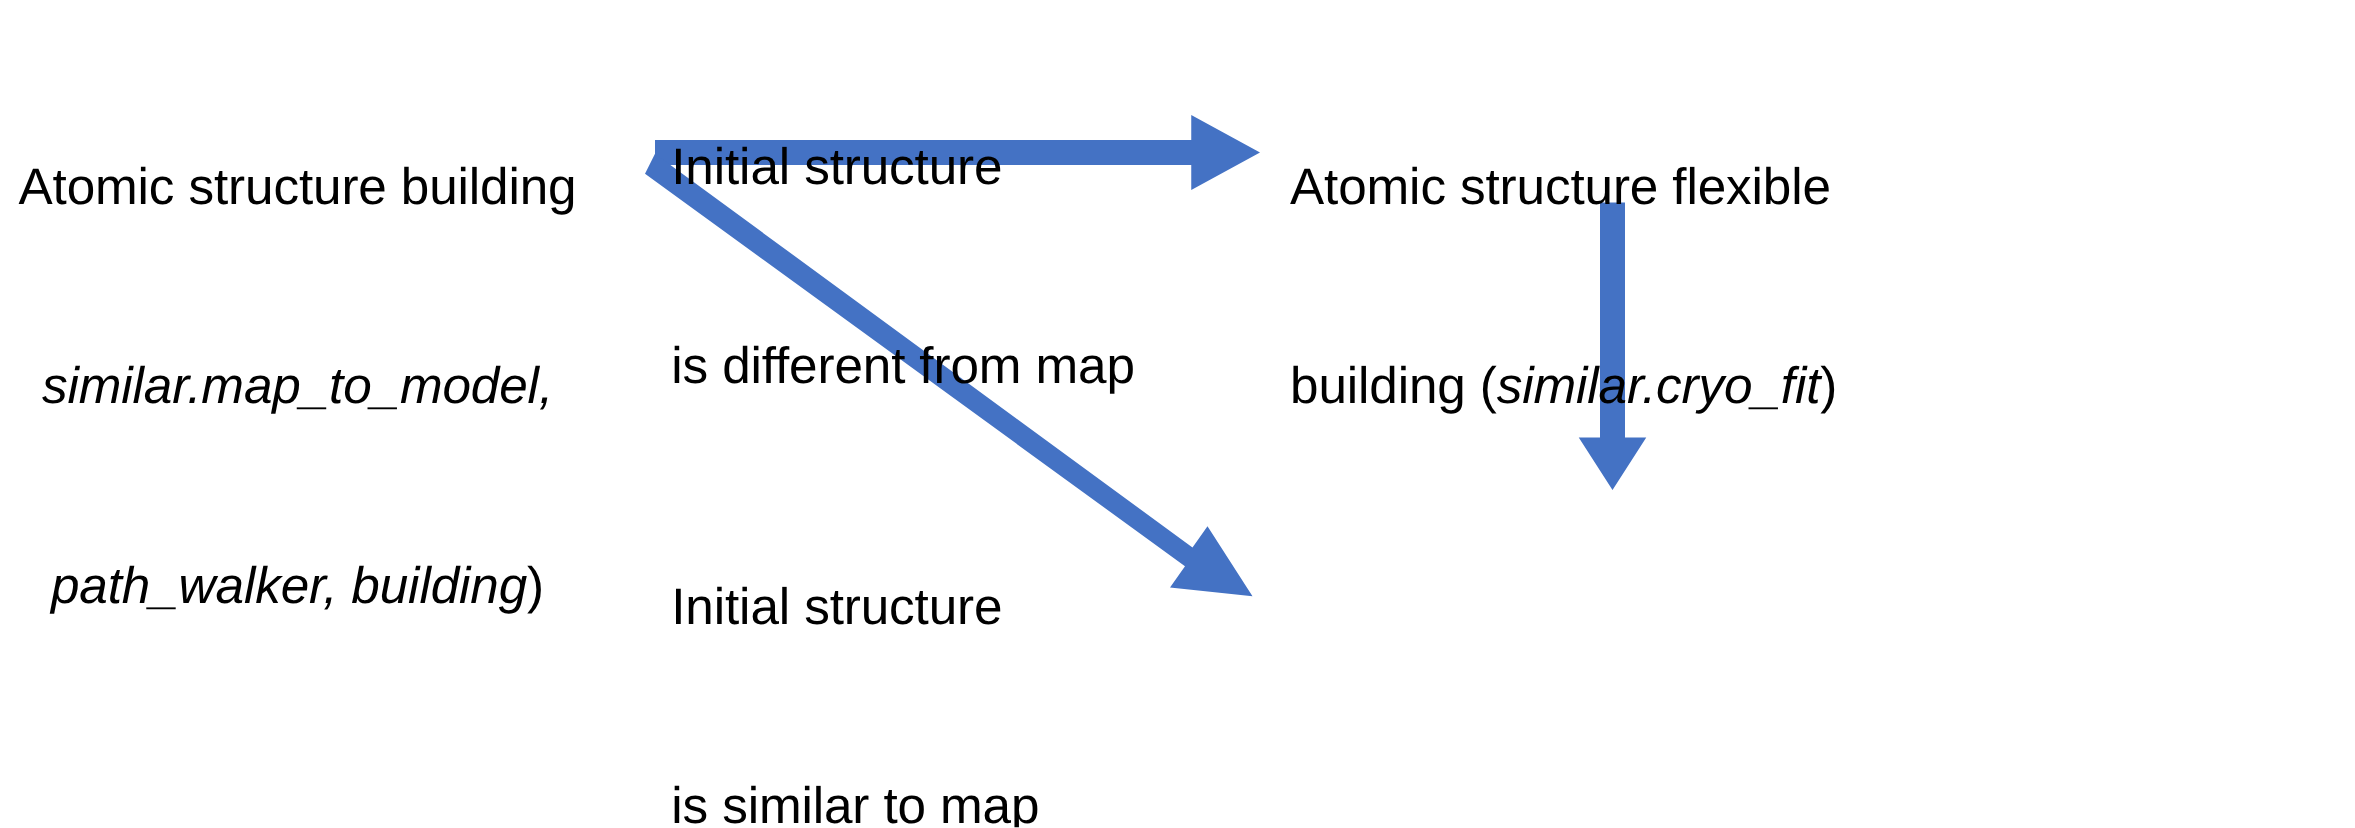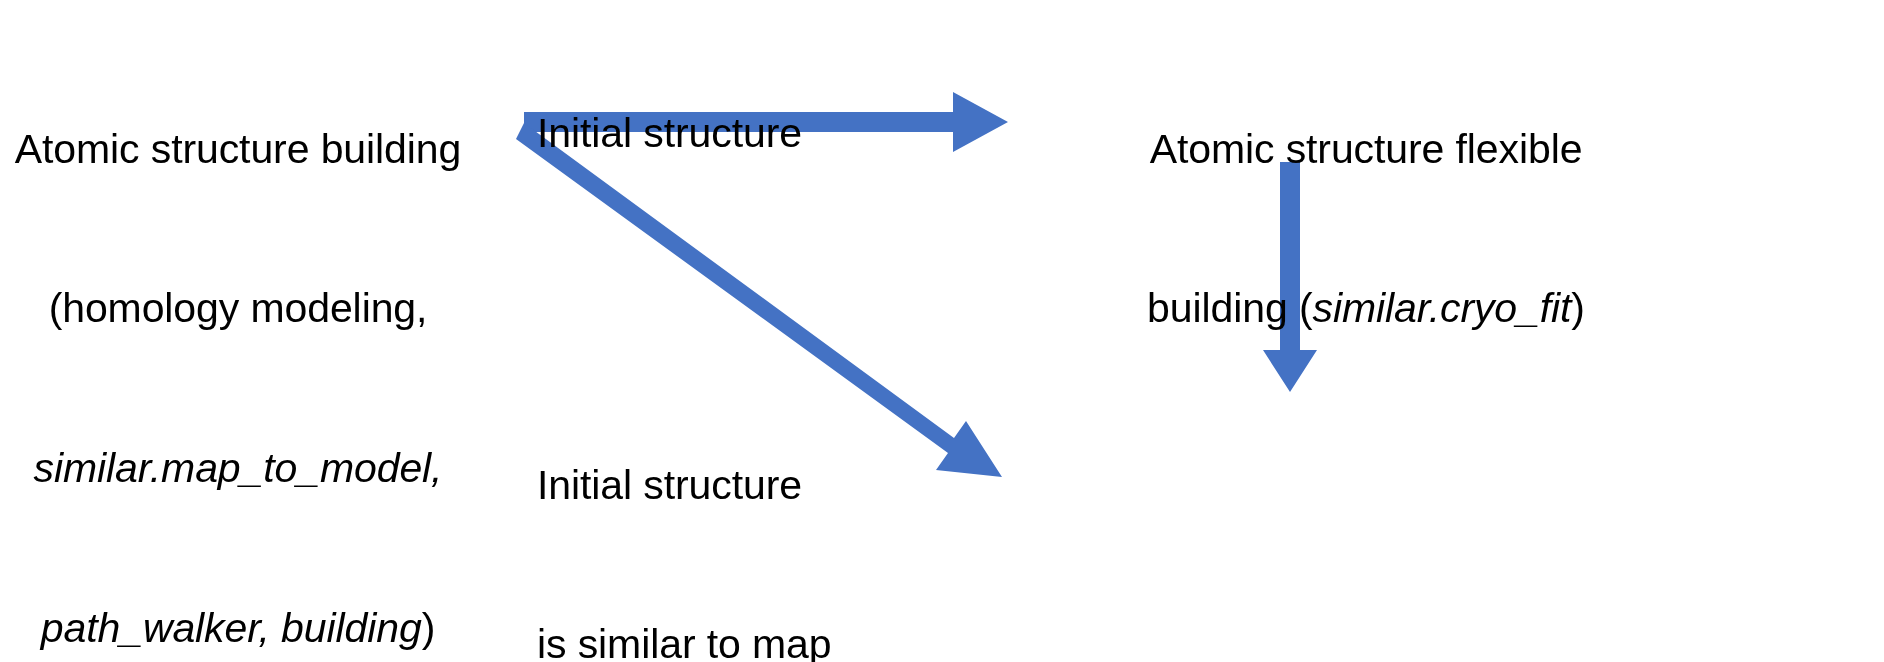--- a/index.html
+++ b/index.html
@@ -39,24 +39,24 @@
   
   #node-building {
     left: 8px;
     top: 16px;
     width: 460px;
     text-align: center;
     font-size: 41px;
   }
   
   #node-flexible-fitting {
-    left: 1116px;
+    left: 1032px;
     top: 16px;
     width: 500px;
-    text-align: center;
+    text-align: left;
     font-size: 41px;
   }
   
   #node-refinement {
     left: 1268px;
     top: 546px;
     width: 616px;
     text-align: center;
     font-size: 41px;
   }
@@ -97,27 +97,27 @@
                L 516,139 Z" fill="#4472c4"></path>
     </g>
 
     <g>
       <path d="M 1280,162 L 1300,162 L 1300,350 L 1317,350 L 1290,392 L 1263,350 L 1280,350 Z" fill="#4472c4"></path>
     </g>
   </svg>
 
   <div class="node" id="node-building">
     <span class="ln">Atomic structure building</span>
-    <span class="ln">(homology modeling,</span>
     <span class="ln it">similar.map_to_model,</span>
     <span class="ln"><span class="it">path_walker, building</span><span>)</span></span>
   </div>
 
   <div class="node" id="label-different">
     <span class="ln">Initial structure</span>
+    <span class="ln">is different from map</span>
   </div>
 
   <div class="node" id="label-similar">
     <span class="ln">Initial structure</span>
     <span class="ln">is similar to map</span>
   </div>
 
   <div class="node" id="node-flexible-fitting">
     <span class="ln">Atomic structure flexible</span>
     <span class="ln"><span>building (</span><span class="it">similar.cryo_fit</span><span>)</span></span>

